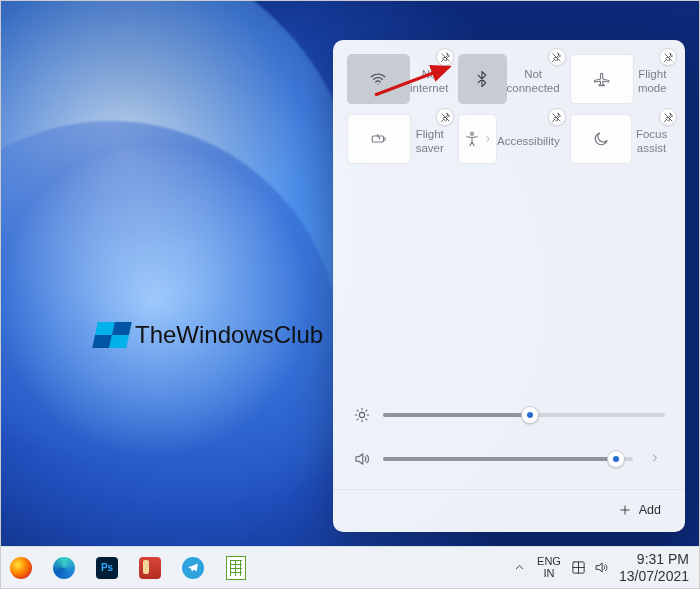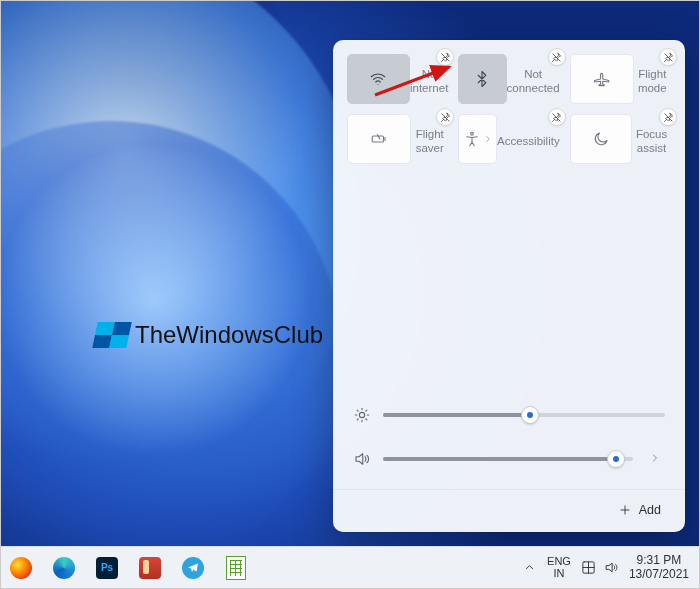--- a/index.html
+++ b/index.html
@@ -68,21 +68,21 @@
   .taskbar {
     position:absolute; left:0; right:0; bottom:0; height:42px;
     background:#eef1f6; border-top:1px solid #d9dde4;
     display:flex; align-items:center;
   }
   .tb-left { display:flex; gap:15px; padding-left:6px; }
   .tb-ico { width:28px; height:28px; border-radius:4px; display:flex; align-items:center; justify-content:center; background:transparent; }
   .tb-right { margin-left:auto; display:flex; align-items:center; gap:10px; padding-right:10px; color:#2f3237; }
   .lang { font-size:11px; line-height:1.05; text-align:center; }
   .tray-ic { width:15px; height:15px; fill:none; stroke:#2f3237; stroke-width:1.5; stroke-linecap:round; stroke-linejoin:round; }
-  .clock { font-size:12px; line-height:1.15; text-align:center; }
+  .clock { font-size:14px; line-height:1.15; text-align:right; }
 
   .watermark { position:absolute; left:94px; top:320px; display:flex; align-items:center; gap:6px; }
   .watermark .sq { width:34px; height:26px; display:flex; flex-wrap:wrap; transform: skewX(-12deg); }
   .watermark .sq span { width:50%; height:50%; }
   .watermark .txt { font-size:24px; color:#111; font-weight:400; background:rgba(255,255,255,0); }
 
   .arrow { position:absolute; left:370px; top:62px; z-index:5; pointer-events:none; }
 </style>
 </head>
 <body>

